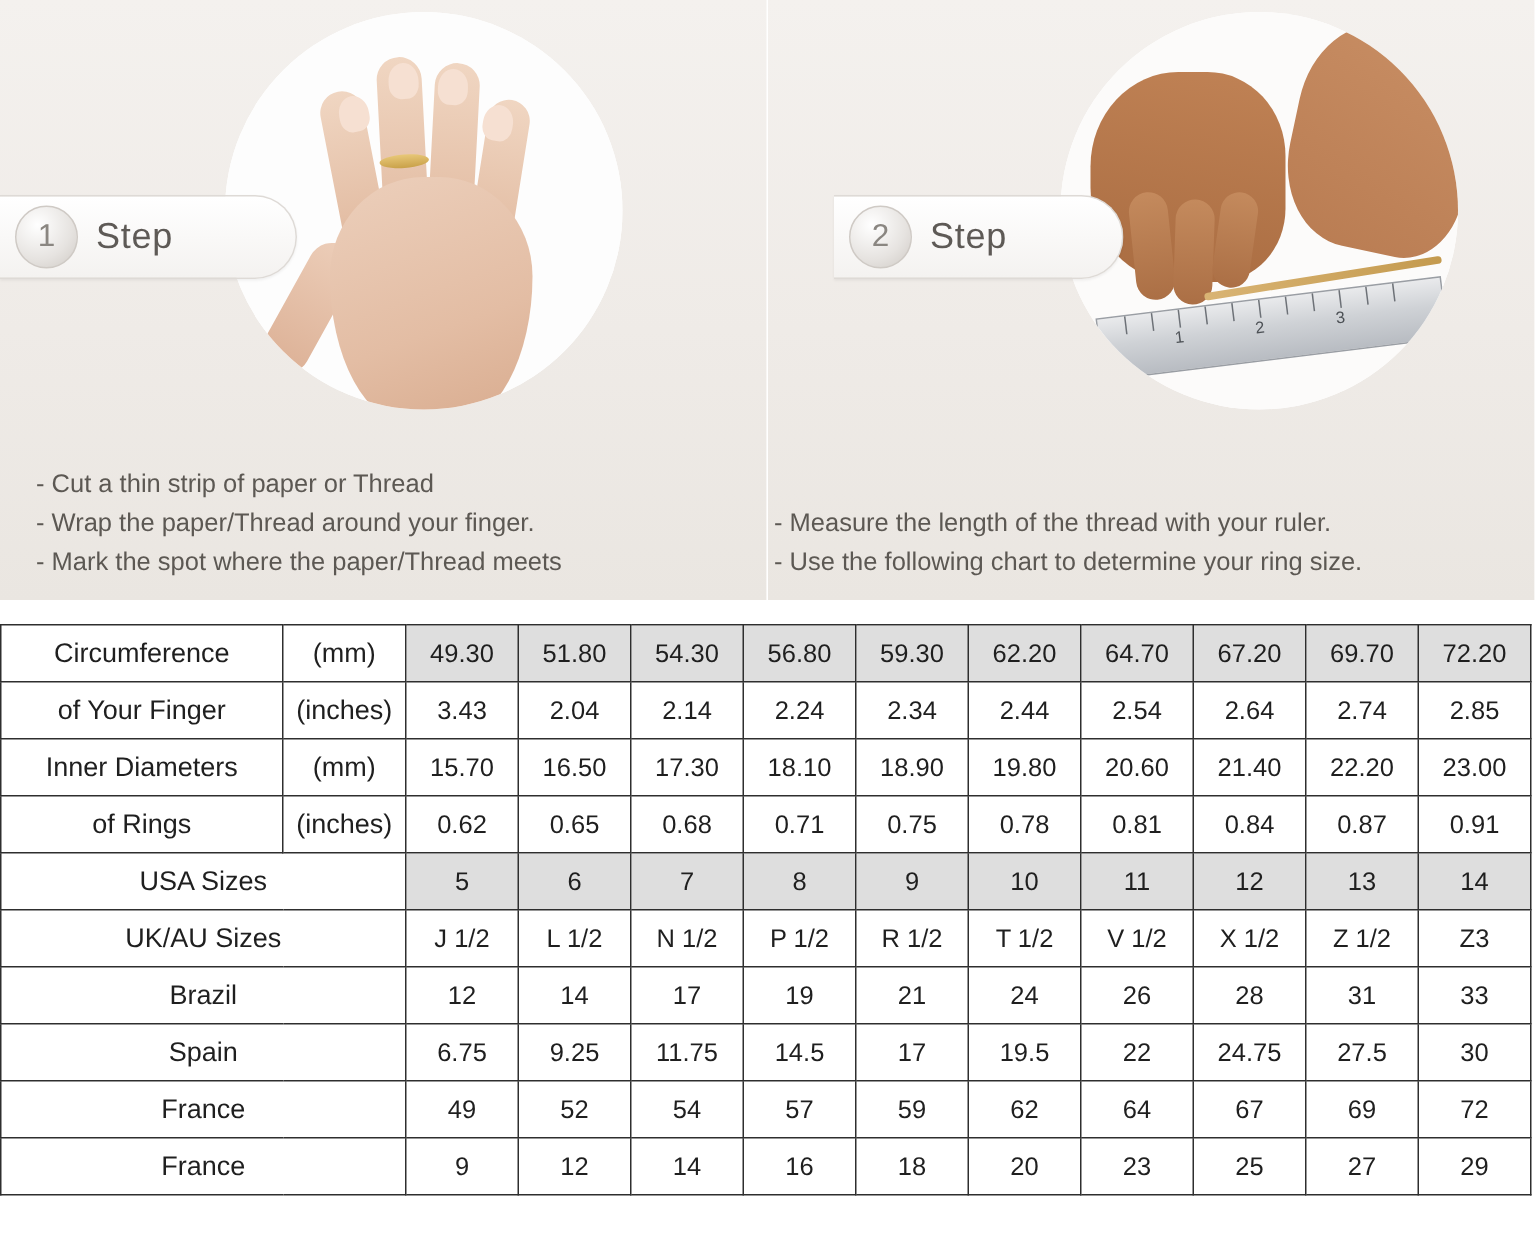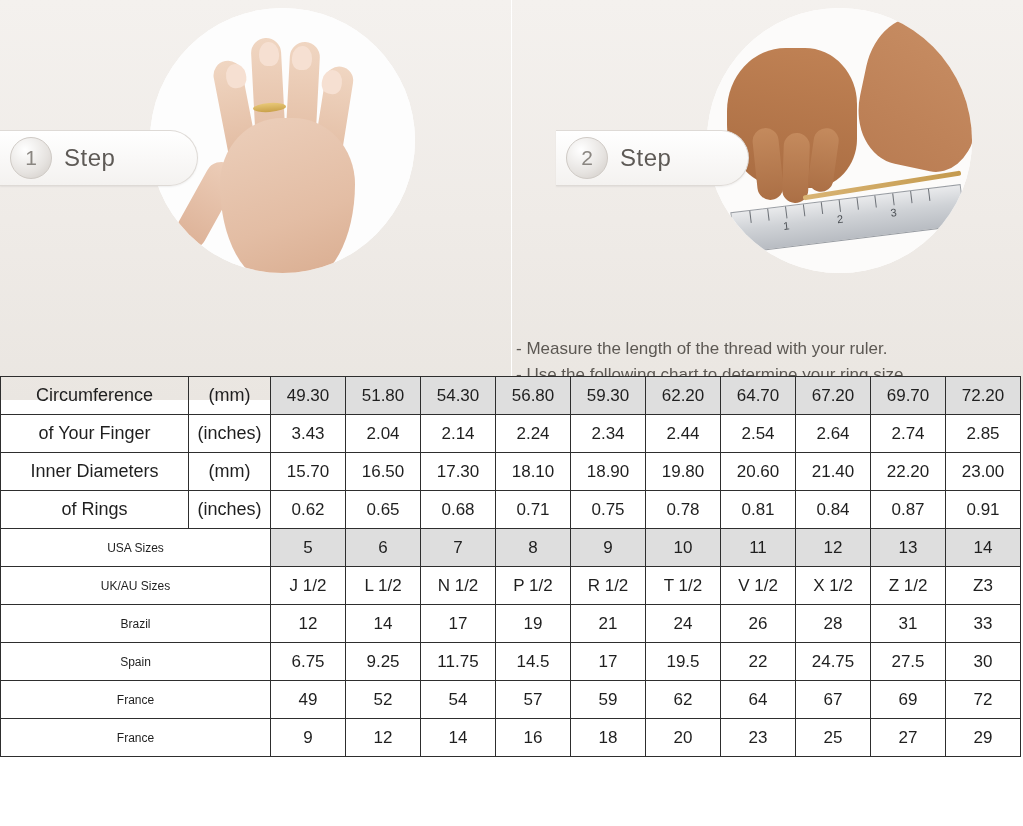--- a/index.html
+++ b/index.html
@@ -209,41 +209,41 @@
     line-height: 26px;
     color: #5c5853;
   }
   .bullets.right { left: 516px; width: 495px; }
   .bullets div { white-space: nowrap; }
 
   
   .chart {
     position: absolute;
     left: 0;
-    top: 376px;
+    top: 416px;
     width: 873px;
     border-collapse: collapse;
     table-layout: fixed;
     font-size: 17px;
     padding-left: 24px;
   }
   .chart td {
     border: 1px solid #2e2e2e;
     text-align: center;
     height: 37px;
     padding: 0 2px;
     color: #1f1f1f;
     font-family: "Liberation Sans", sans-serif;
     overflow: hidden;
     white-space: nowrap;
   }
   .lbl {
     text-align: left;
     padding-left: 8px;
-    font-size: 12px;
+    font-size: 18px;
     margin-top: 28px;
   }
   .lbl-center { text-align: center; font-size: 18px; }
   .unit { text-align: center; font-size: 18px; }
   .shaded { background: #dedede; }
   .c-label { width: 188px; }
   .c-unit  { width: 82px; }
   .c-val   { width: 75px; }
 </style>
 </head>
@@ -267,20 +267,25 @@
         <div class="thumb"></div>
         <div class="palm"></div>
         <div class="ring-band"></div>
       </div>
 
       <div class="step-badge badge-1">
         <div class="step-num">1</div>
         <div class="step-word">Step</div>
       </div>
 
+      <div class="bullets">
+        <div>-  Cut a thin strip of paper or Thread</div>
+        <div>-  Wrap the paper/Thread around your finger.</div>
+        <div>-  Mark the spot where the paper/Thread meets</div>
+      </div>
     </div>
 
     <div class="step-panel second">
       <div class="photo photo-2">
         <div class="hand2-bg"></div>
         <div class="forearm"></div>
         <div class="hand-left"></div>
         <div class="finger2 g1"></div>
         <div class="finger2 g2"></div>
         <div class="finger2 g3"></div>

